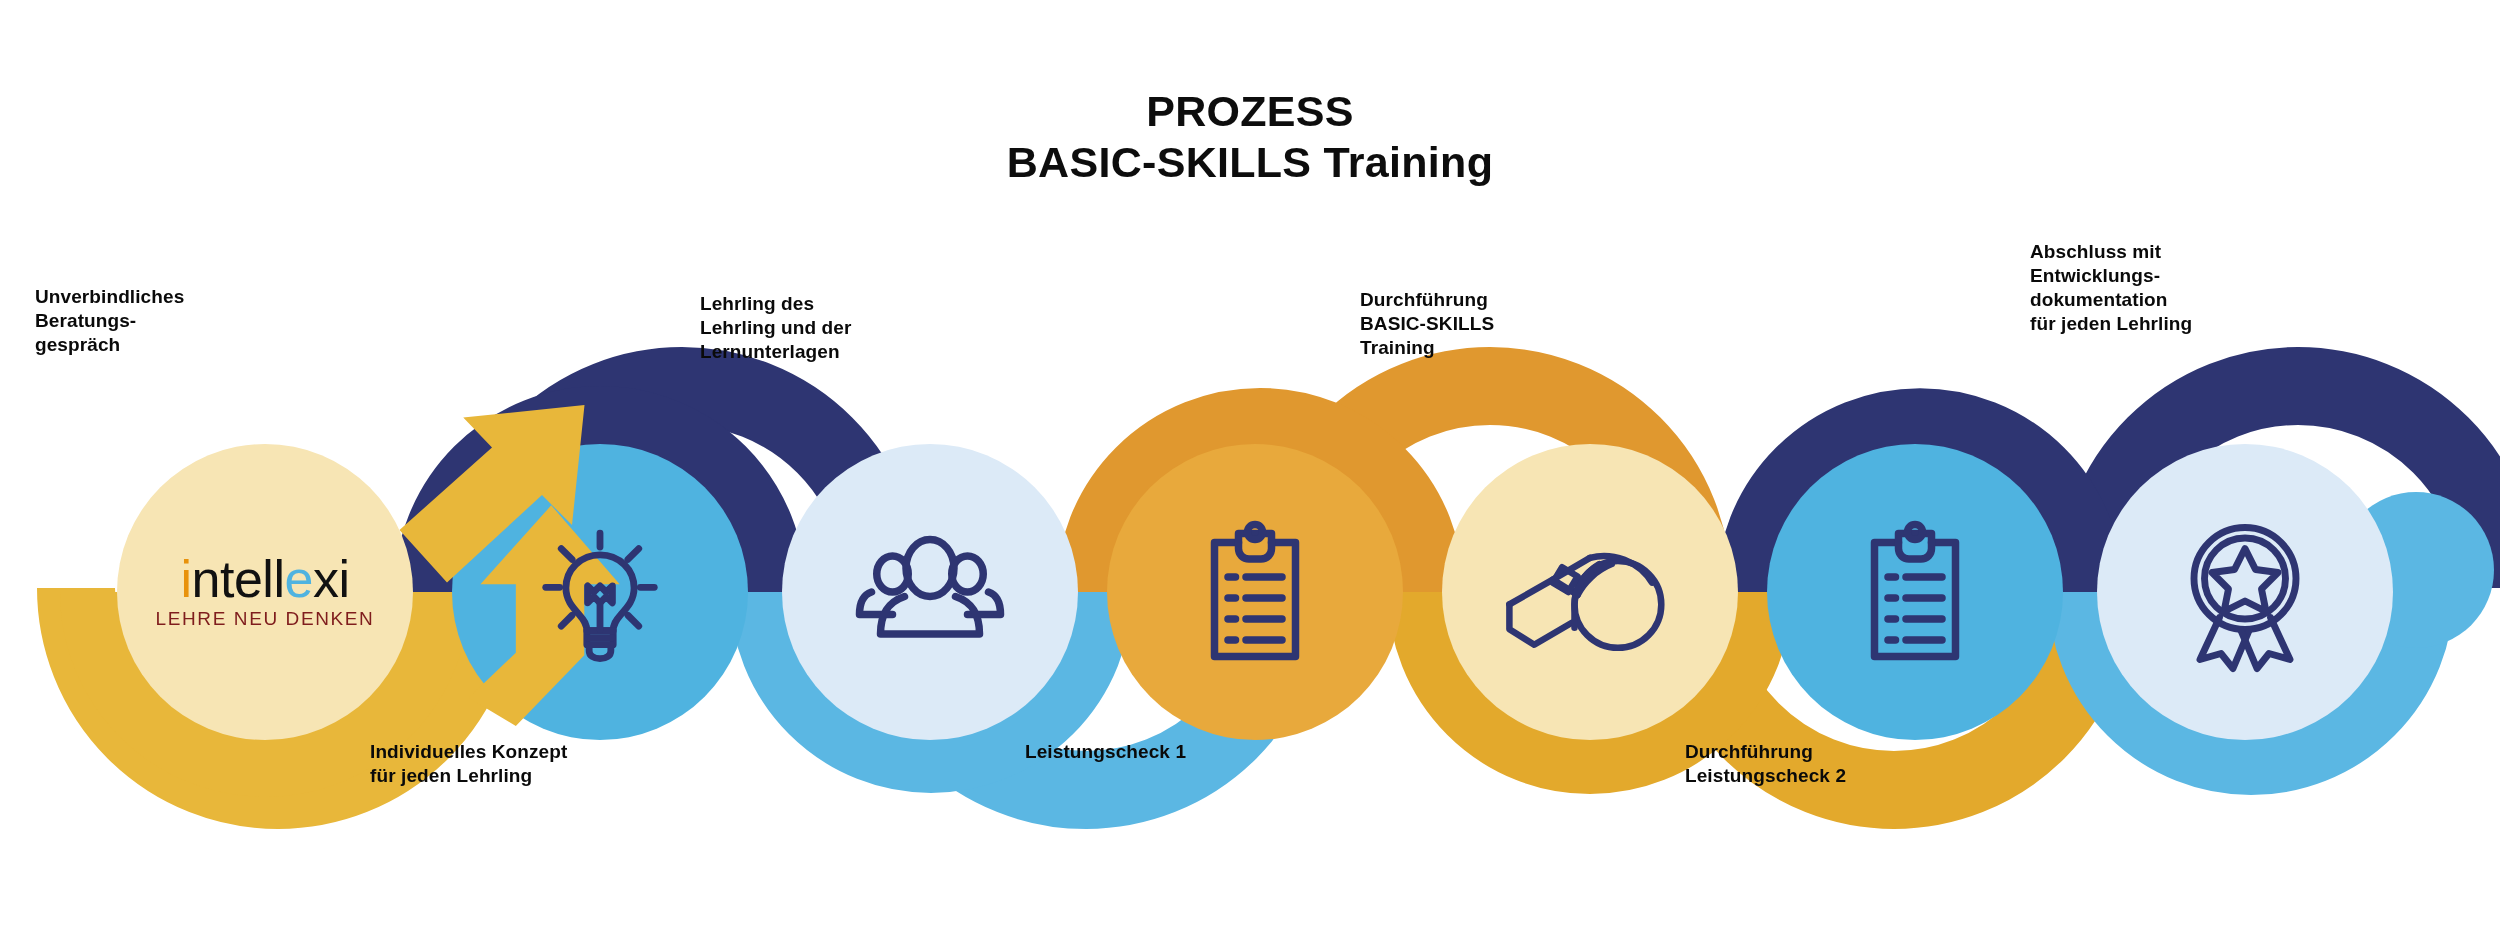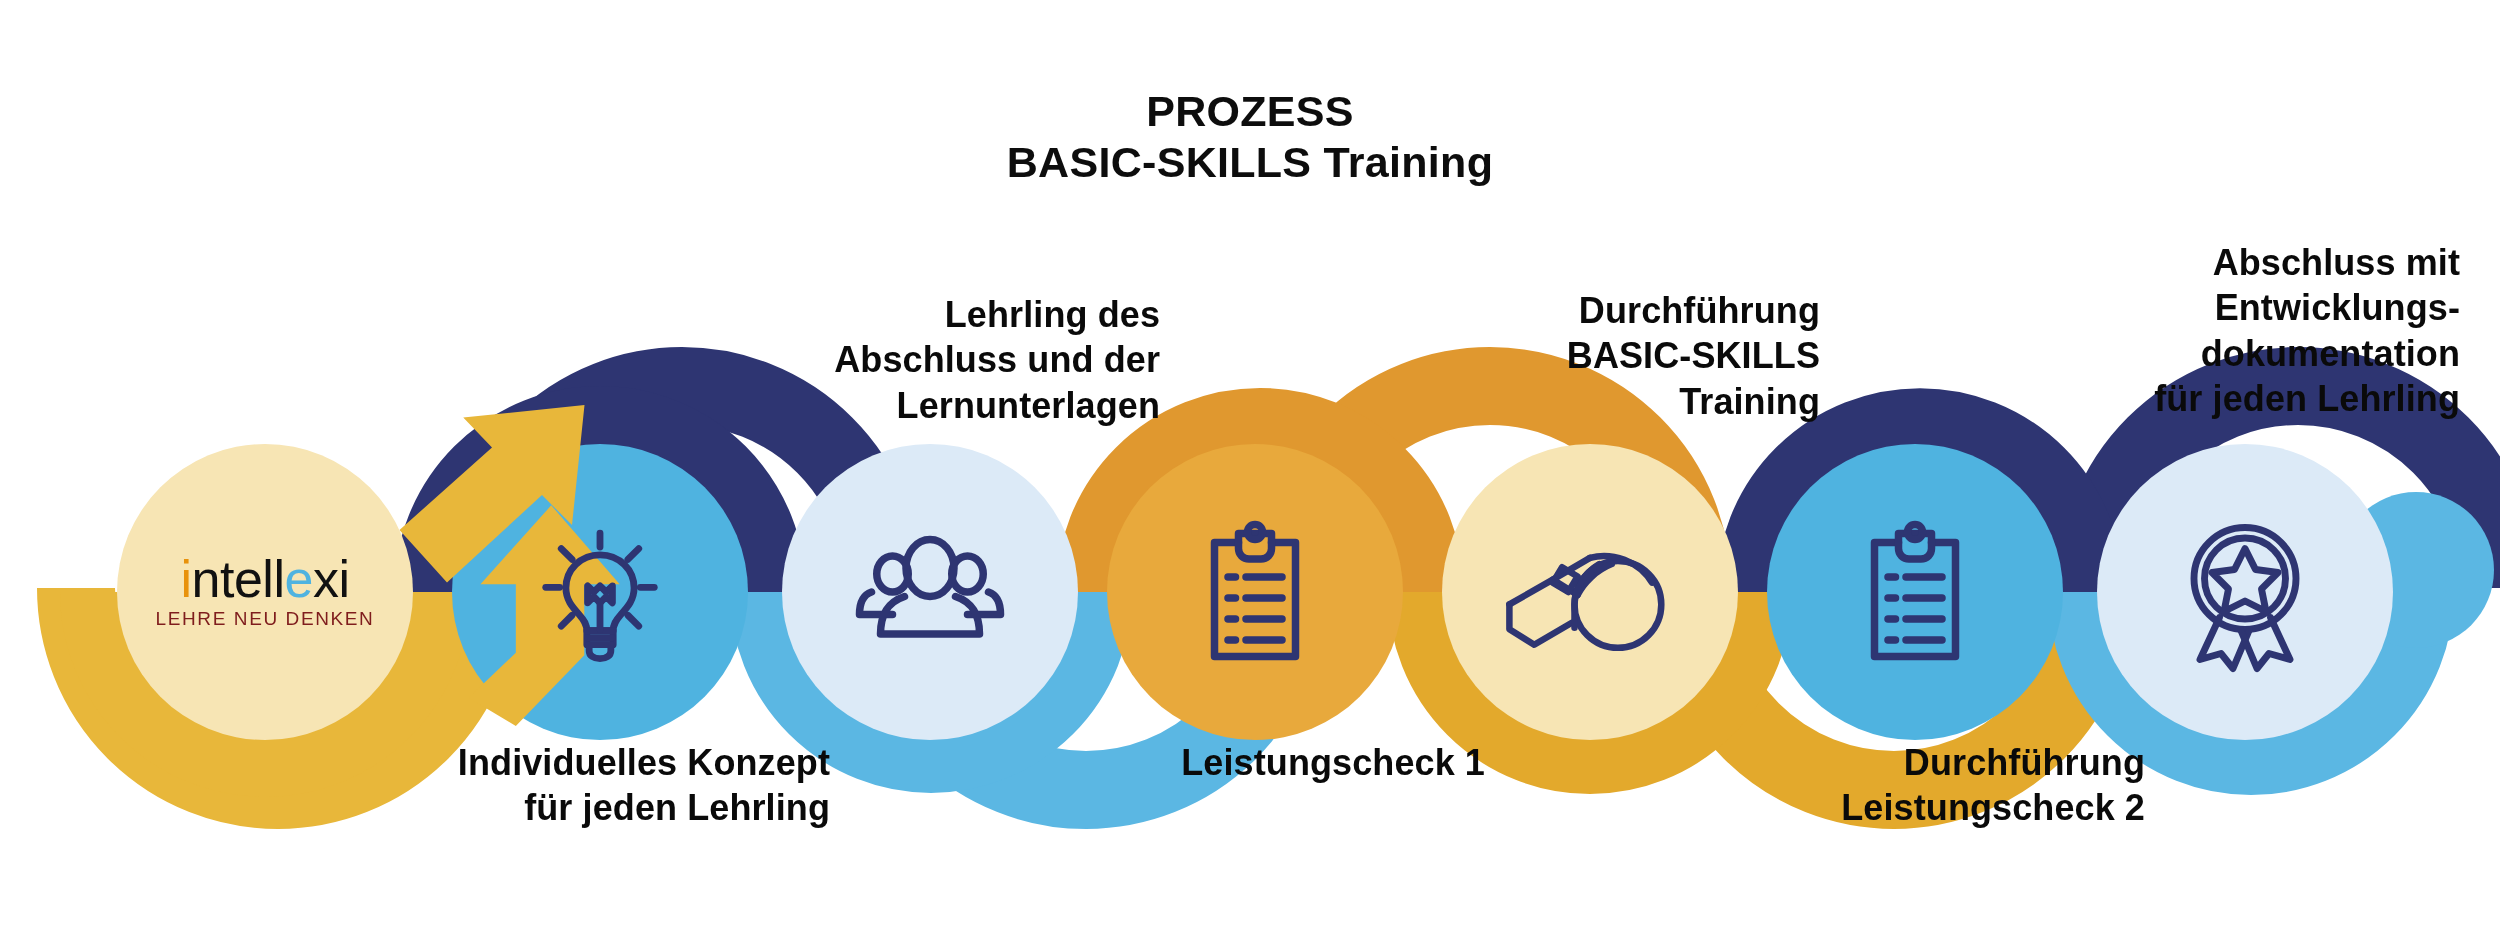--- a/index.html
+++ b/index.html
@@ -23,22 +23,22 @@
     color:#0d0d0d;
     letter-spacing:0.3px;
     line-height:1.18;
     white-space:nowrap;
   }
 
   svg.flow{position:absolute;left:0;top:0;width:2500px;height:938px;}
 
   .step-label{
     position:absolute;
-    text-align:right;
-    font-size:36px;
+    text-align:left;
+    font-size:19px;
     font-weight:bold;
     color:#0a0a0a;
     line-height:1.26;
     letter-spacing:0.1px;
     white-space:nowrap;
   }
 
   .logo-wrap{
     position:absolute;
     text-align:center;
@@ -205,29 +205,34 @@
         <path d="M57,62 L70,90 L56,86 L48,96 L37,70"></path>
       </g>
     </g>
   </svg>
 
   <div class="logo-wrap" style="left:115px; top:553px; width:300px; z-index:4;">
     <div class="logo-word"><span class="logo-i-orange">i</span><span>ntell</span><span class="logo-e-blue">e</span><span>xi</span></div>
     <div class="logo-tag">LEHRE NEU DENKEN</div>
   </div>
 
+  <div class="step-label" style="left:35px; top:285px; width:460px; z-index:5;">
+    <div>Unverbindliches</div>
+    <div>Beratungs-</div>
+    <div>gespräch</div>
+  </div>
 
   <div class="step-label" style="left:370px; top:740px; width:460px; z-index:5;">
     <div>Individuelles Konzept</div>
     <div>für jeden Lehrling</div>
   </div>
 
   <div class="step-label" style="left:700px; top:292px; width:460px; z-index:5;">
     <div>Lehrling des</div>
-    <div>Abschluss und der</div>
+    <div>Lehrling und der</div>
     <div>Lernunterlagen</div>
   </div>
 
   <div class="step-label" style="left:1025px; top:740px; width:460px; z-index:5;">
     <div>Leistungscheck 1</div>
   </div>
 
   <div class="step-label" style="left:1360px; top:288px; width:460px; z-index:5;">
     <div>Durchführung</div>
     <div>BASIC-SKILLS</div>

